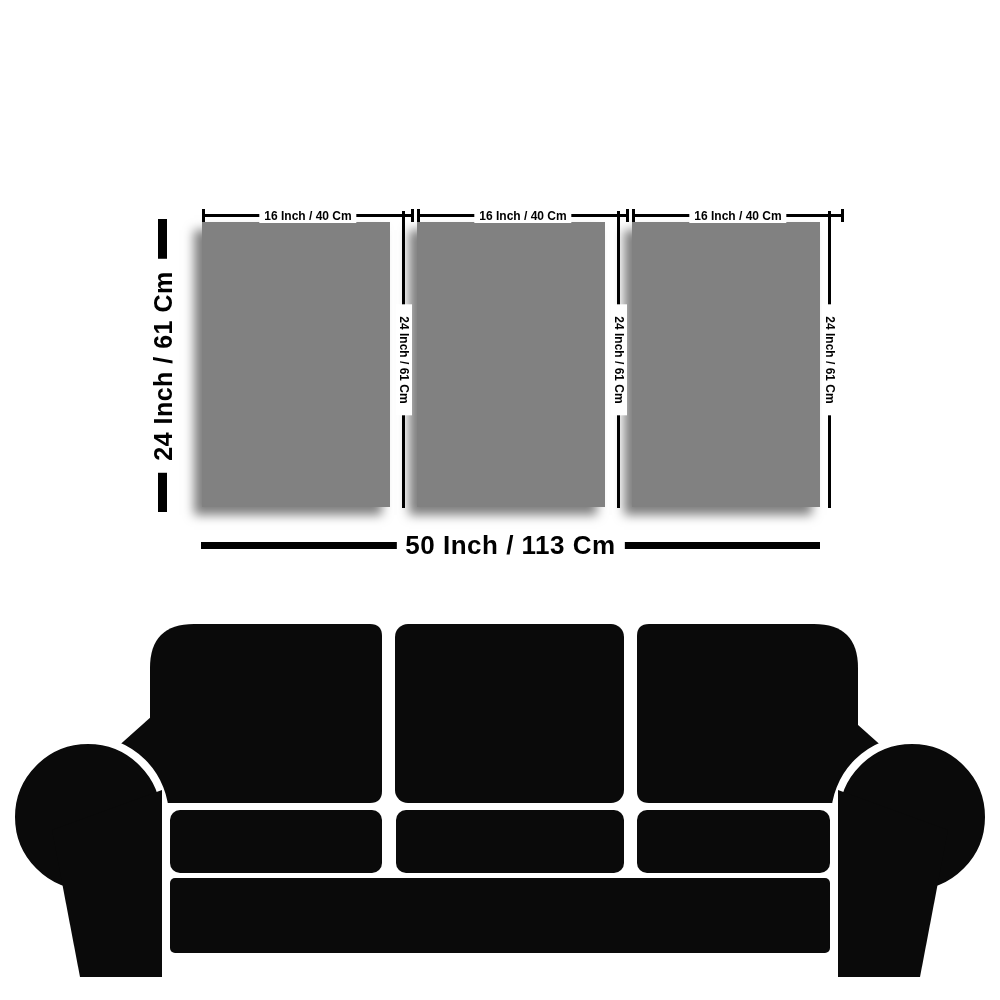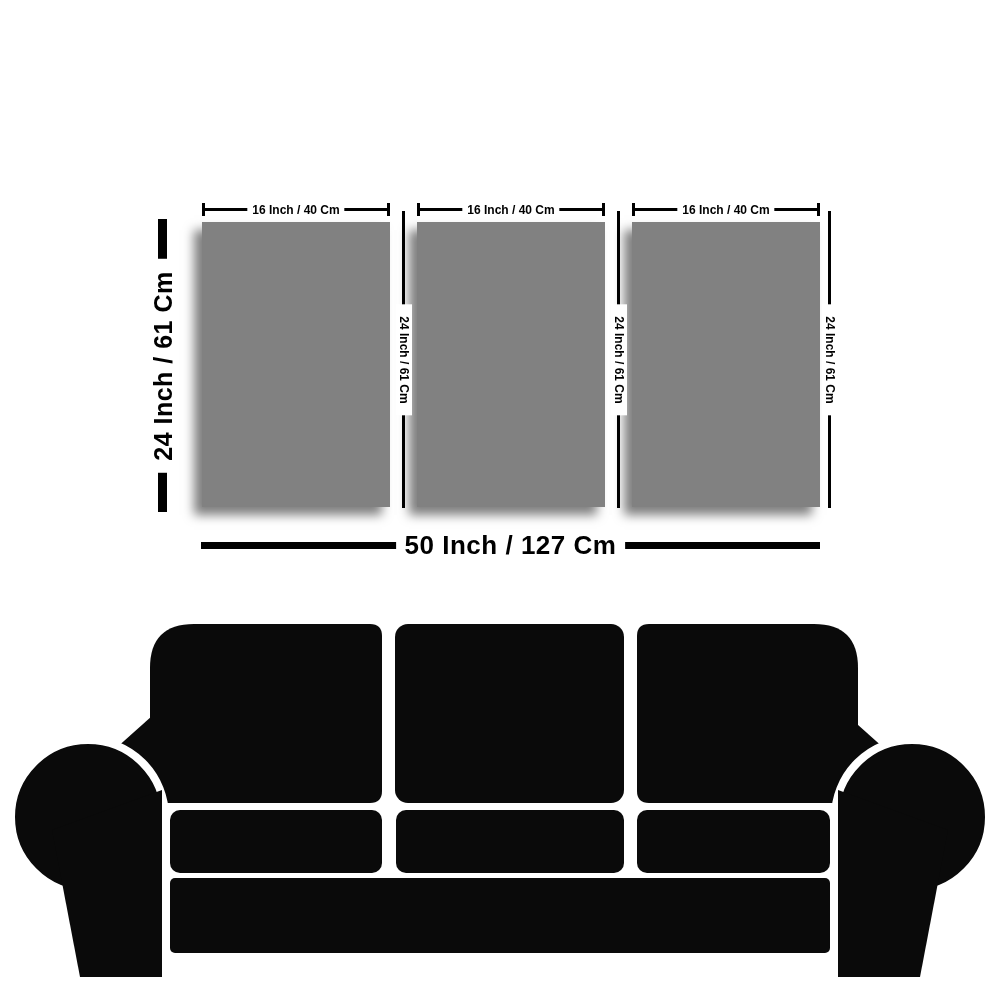--- a/index.html
+++ b/index.html
@@ -11,21 +11,21 @@
   }
   
   .panel{
     position:absolute;top:222px;width:188px;height:285px;
     background:var(--panel-fill,#818181);
     box-shadow:-8px 8px 10px rgba(0,0,0,0.5);
   }
   .panel.p1{left:202px;} .panel.p2{left:417px;} .panel.p3{left:632px;}
 
   
-  .dim-top{position:absolute;top:203px;width:188px;height:14px;}
+  .dim-top{position:absolute;top:209px;width:212px;height:14px;}
   .dim-top.d1{left:202px;} .dim-top.d2{left:417px;} .dim-top.d3{left:632px;}
   .dim-top .hline{position:absolute;left:0;right:0;top:5px;height:3px;background:var(--ink,#000);}
   .dim-top .tick{position:absolute;top:0;width:3px;height:13px;background:var(--ink,#000);}
   .tick.t-left{left:0;} .tick.t-right{right:0;}
   .dim-top .lbl{
     position:absolute;left:50%;top:7px;transform:translate(-50%,-50%);
     background:var(--bg,#fff);padding:0 5px;
     font-size:12px;font-weight:bold;white-space:nowrap;line-height:14px;
   }
 
@@ -106,21 +106,21 @@
     <span class="lbl">24 Inch / 61 Cm</span>
   </div>
 
   <div class="leftdim">
     <span class="vline"></span>
     <span class="lbl">24 Inch / 61 Cm</span>
   </div>
 
   <div class="bottomdim">
     <span class="hline"></span>
-    <span class="lbl">50 Inch / 127 Cm</span>
+    <span class="lbl">50 Inch / 113 Cm</span>
   </div>
 
   <svg class="sofa" width="1000" height="1000" viewBox="0 0 1000 1000" aria-hidden="true">
 
     <path class="shape" d="M96,766 L152,716 L152,780 Z"></path>
     <path class="shape" d="M904,766 L848,716 L848,780 Z"></path>
 
     <path class="shape" d="M150,668 Q150,624 194,624 L370,624 Q382,624 382,636 L382,791 Q382,803 370,803 L162,803 Q150,803 150,791 Z"></path>
     <rect class="shape" x="395" y="624" width="229" height="179" rx="13"></rect>
     <path class="shape" d="M637,636 Q637,624 649,624 L814,624 Q858,624 858,668 L858,791 Q858,803 846,803 L649,803 Q637,803 637,791 Z"></path>

